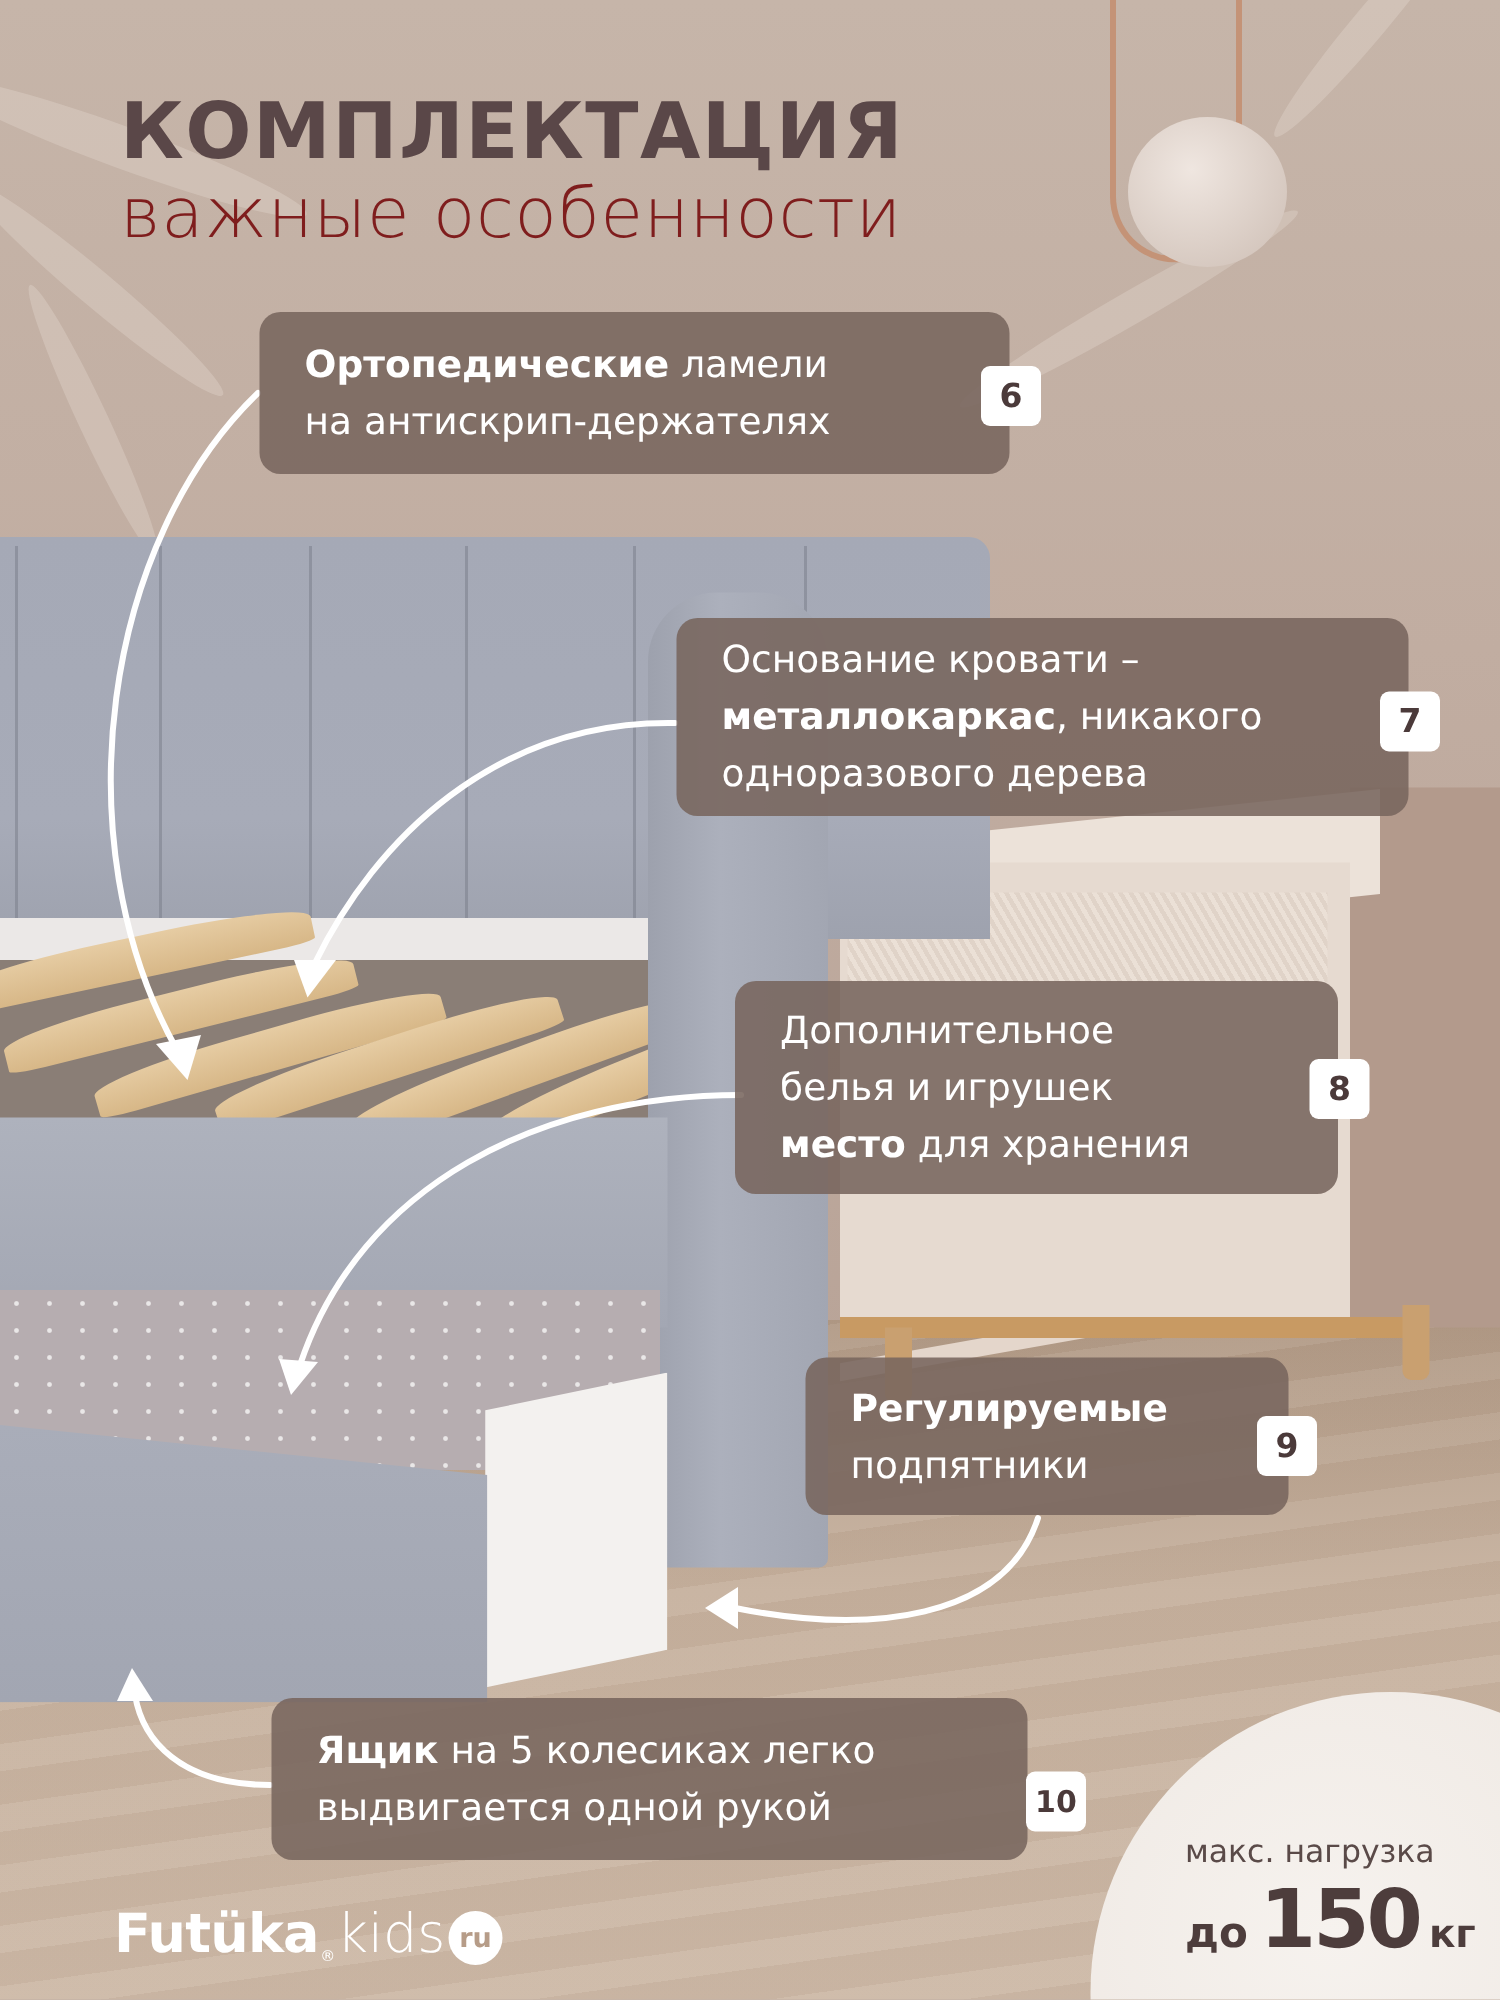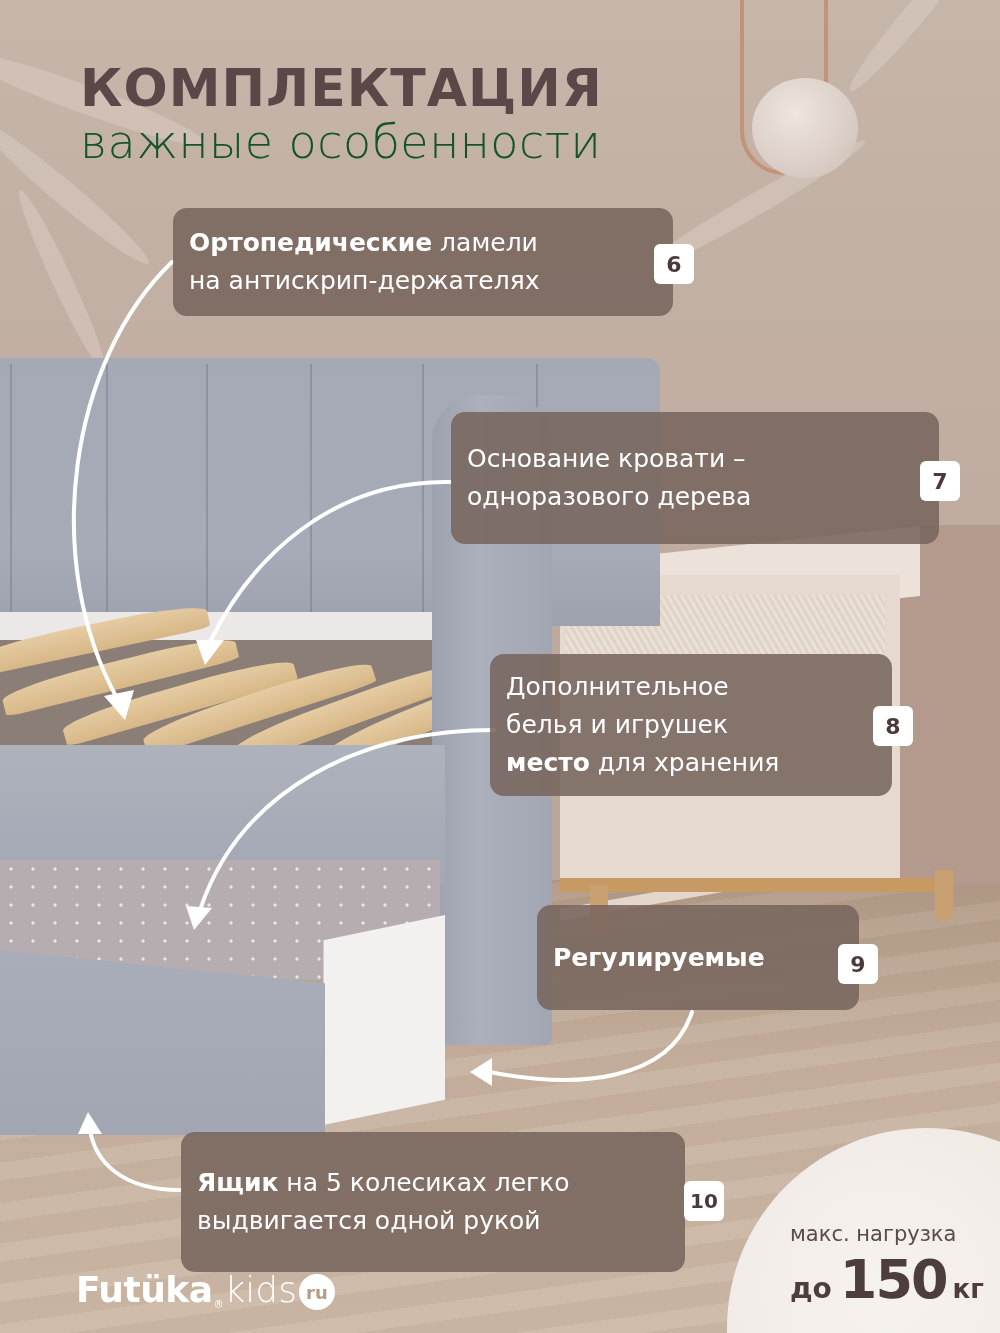--- a/index.html
+++ b/index.html
@@ -41,26 +41,26 @@
   .deck { position: absolute; left: 0; top: 640px; width: 440px; height: 130px; background: #8a7e76; }
   .slat { position: absolute; height: 28px; width: 240px; background: linear-gradient(180deg, #e6cca3, #d7b787); border-radius: 40% 40% 10% 10%; transform-origin: 0 0; }
   .side-arm { position: absolute; left: 432px; top: 395px; width: 120px; height: 650px; background: linear-gradient(90deg, #9da1ad 0%, #acb0bc 40%, #a2a6b2 100%); border-radius: 46px 46px 6px 6px; }
   .front-rail { position: absolute; left: 0; top: 745px; width: 445px; height: 140px; background: linear-gradient(180deg, #aeb2bd, #a3a7b3); }
   .mattress { position: absolute; left: 0; top: 860px; width: 440px; height: 120px; background: radial-gradient(circle, rgba(255,255,255,0.7) 1.2px, transparent 2px) 0 0/22px 18px, #b6adb0; }
   .drawer-white { position: absolute; left: 310px; top: 915px; width: 135px; height: 210px; background: #f3f1ef; clip-path: polygon(10% 12%, 100% 0, 100% 88%, 10% 100%); }
   .drawer-front { position: absolute; left: 0; top: 950px; width: 325px; height: 185px; background: linear-gradient(180deg, #a9adb9, #a2a6b2); clip-path: polygon(0 0, 100% 18%, 100% 100%, 0 100%); }
 
   
   .title { position: absolute; left: 80px; top: 62px; font-family: "DejaVu Sans", sans-serif; font-weight: 700; font-size: 52px; letter-spacing: 1px; color: #5a4748; line-height: 1; }
-  .subtitle { position: absolute; left: 80px; top: 118px; font-family: "DejaVu Sans", sans-serif; font-weight: 300; font-size: 46px; color: #14532d; line-height: 1.05; letter-spacing: 0.5px; }
+  .subtitle { position: absolute; left: 80px; top: 118px; font-family: "DejaVu Sans", sans-serif; font-weight: 300; font-size: 46px; color: #7f1d1d; line-height: 1.05; letter-spacing: 0.5px; }
 
   
   .callout {
     position: absolute; background: rgba(120,101,93,0.88); border-radius: 14px;
-    color: #ffffff; font-size: 25px; line-height: 38px; padding: 0 16px;
+    color: #ffffff; font-size: 25px; line-height: 38px; padding: 0 30px;
     display: flex; flex-direction: column; justify-content: center;
     font-family: "DejaVu Sans", sans-serif;
   }
   .callout .line { white-space: nowrap; }
   .callout b { font-weight: 700; }
   .badge {
     position: absolute; width: 40px; height: 40px; background: #ffffff; color: #4b3a3a;
     border-radius: 6px; font-weight: 700; font-size: 22px;
     display: flex; align-items: center; justify-content: center;
     font-family: "DejaVu Sans", sans-serif;
@@ -149,37 +149,39 @@
 <div class="subtitle">важные особенности</div>
 
 <div class="callout" style="left:173px;top:208px;width:500px;height:108px;">
   <div class="line"><b>Ортопедические</b><span> ламели</span></div>
   <div class="line"><b></b><span>на антискрип-держателях</span></div>
 </div>
 <div class="badge" style="left:654px;top:244px;">6</div>
 
 <div class="callout" style="left:451px;top:412px;width:488px;height:132px;">
   <div class="line"><b></b><span>Основание кровати –</span></div>
+  <div class="line"><b>металлокаркас</b><span>, никакого</span></div>
   <div class="line"><b></b><span>одноразового дерева</span></div>
 </div>
 <div class="badge" style="left:920px;top:461px;">7</div>
 
 <div class="callout" style="left:490px;top:654px;width:402px;height:142px;">
   <div class="line"><b></b><span>Дополнительное</span></div>
   <div class="line"><b></b><span>белья и игрушек</span></div>
   <div class="line"><b>место</b><span> для хранения</span></div>
 </div>
 <div class="badge" style="left:873px;top:706px;">8</div>
 
 <div class="callout" style="left:537px;top:905px;width:322px;height:105px;">
   <div class="line"><b>Регулируемые</b><span></span></div>
+  <div class="line"><b></b><span>подпятники</span></div>
 </div>
 <div class="badge" style="left:838px;top:944px;">9</div>
 
-<div class="callout" style="left:181px;top:1132px;width:504px;height:140px;">
+<div class="callout" style="left:181px;top:1132px;width:504px;height:108px;">
   <div class="line"><b>Ящик</b><span> на 5 колесиках легко</span></div>
   <div class="line"><b></b><span>выдвигается одной рукой</span></div>
 </div>
 <div class="badge" style="left:684px;top:1181px;font-size:20px;">10</div>
 
 <div class="logo">
   <span class="logo-brand">Futüka</span>
   <span class="logo-reg">®</span>
   <span class="logo-kids">kids</span>
   <span class="logo-ru">ru</span>

